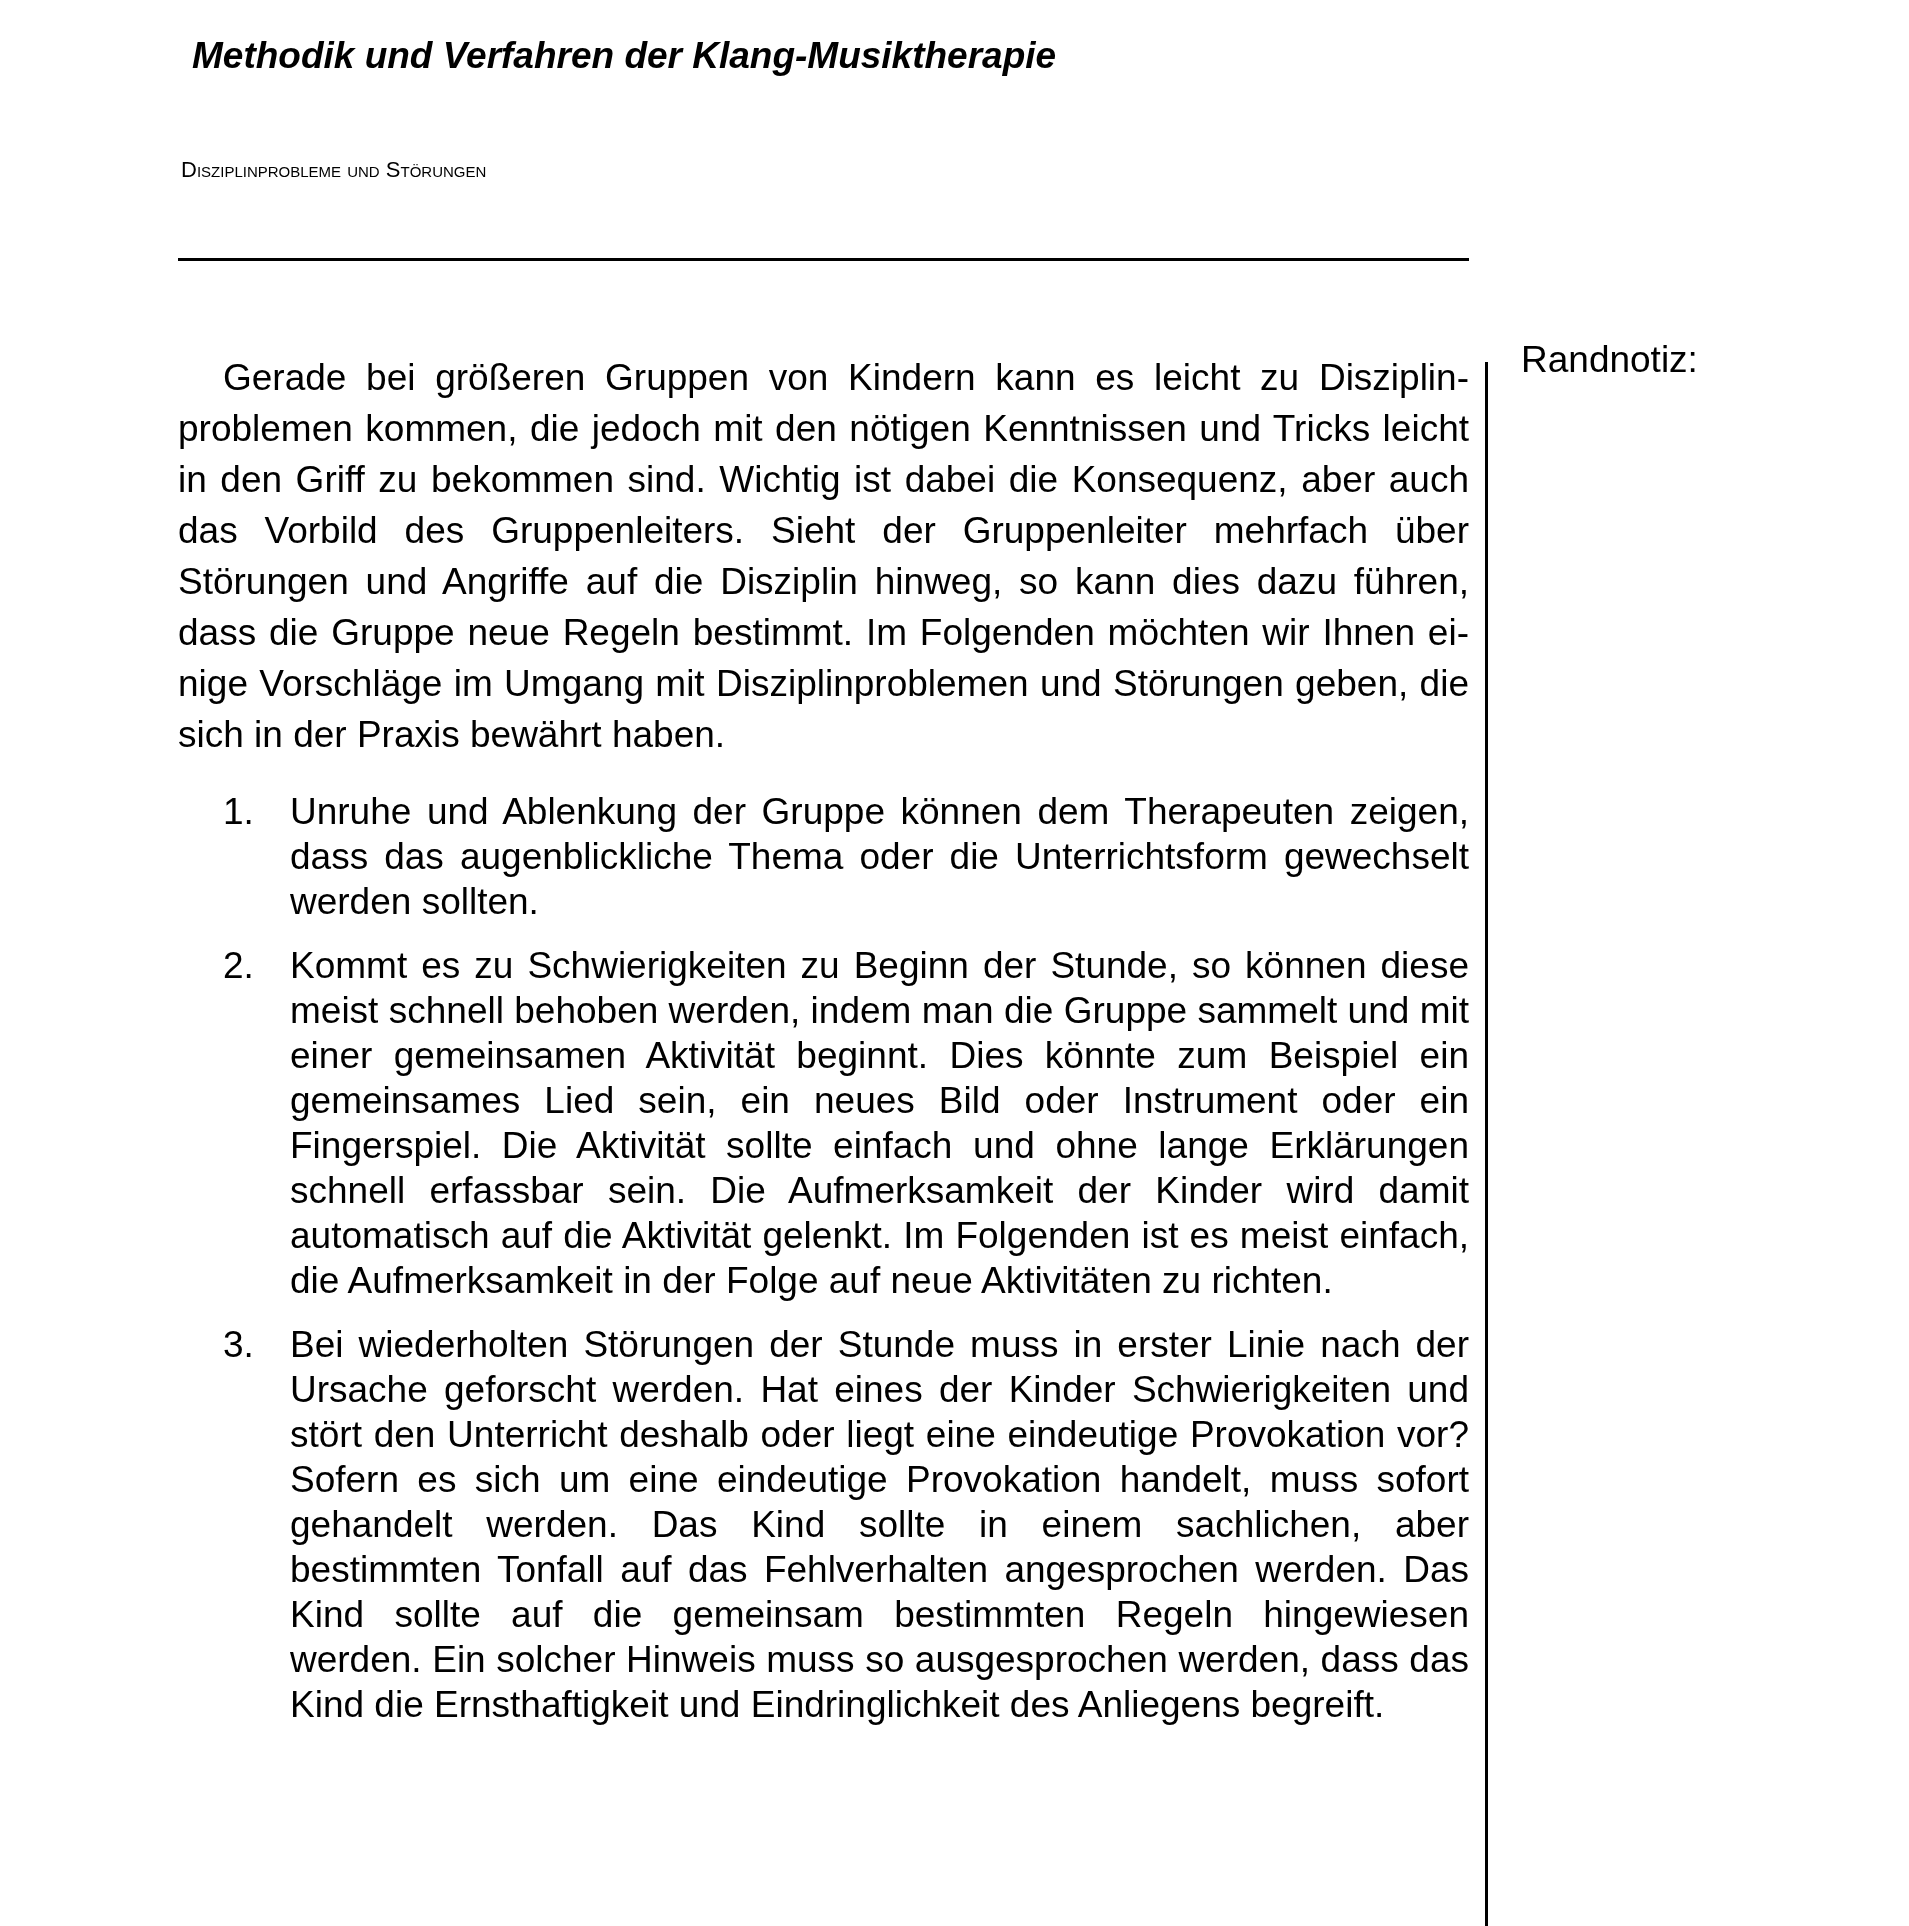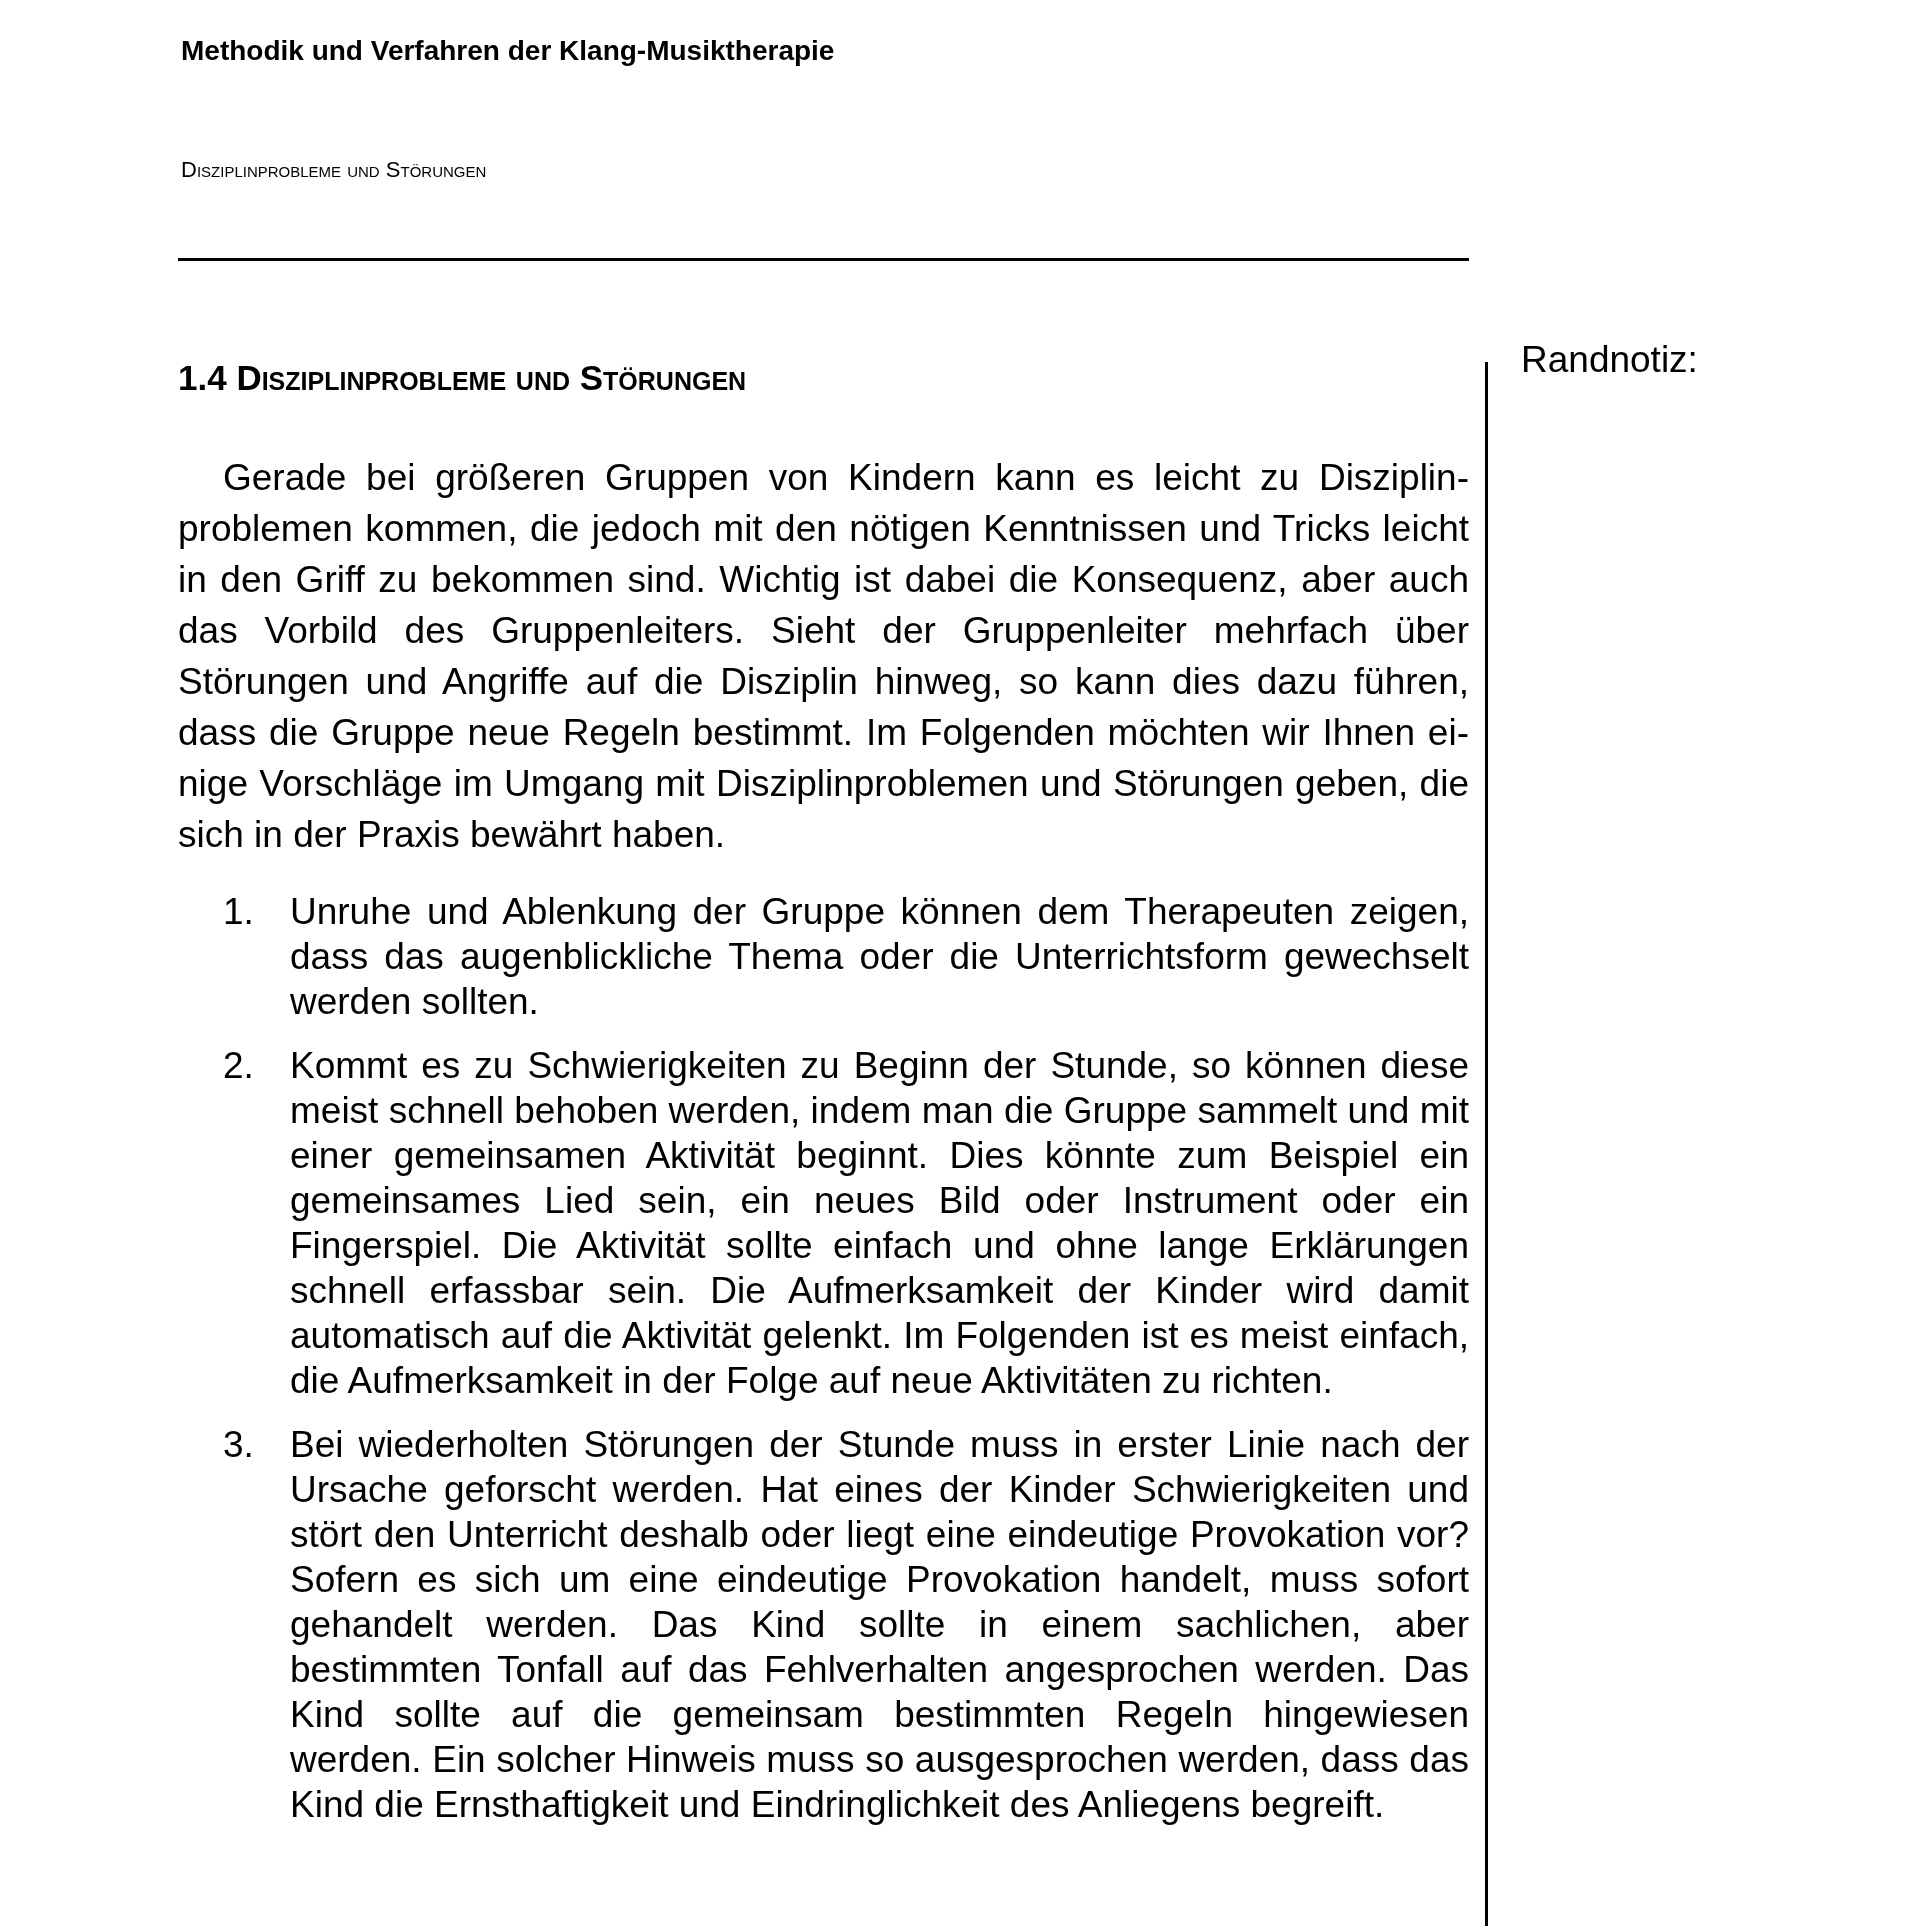--- a/index.html
+++ b/index.html
@@ -10,25 +10,26 @@
     body {
       width: 1910px;
       height: 2703px;
       position: relative;
       overflow: hidden;
       color: #000000;
       font-family: "Liberation Sans", sans-serif;
     }
     .page-header-title {
       position: absolute;
-      left: 181px;
+      left: 192px;
       top: 35px;
-      font-size: 28px;
+      font-size: 37px;
       font-weight: bold;
       white-space: nowrap;
+      font-style: italic;
     }
     .page-header-section {
       position: absolute;
       left: 181px;
       top: 157px;
       font-size: 22px;
       white-space: nowrap;
       font-variant: small-caps;
       letter-spacing: 0px;
     }
@@ -109,21 +110,20 @@
 
 <div class="page-header-title">Methodik und Verfahren der Klang-Musiktherapie</div>
 <div class="page-header-section">Disziplinprobleme und Störungen</div>
 <div class="header-rule"></div>
 
 <div class="margin-rule"></div>
 <div class="margin-note">Randnotiz:</div>
 
 <div class="content">
 
-  <h2 class="section-heading">1.4 Disziplinprobleme und Störungen</h2>
 
   <p class="para para-body">Gerade bei größeren Gruppen von Kindern kann es leicht zu Disziplin­problemen kommen, die jedoch mit den nötigen Kenntnissen und Tricks leicht in den Griff zu bekommen sind. Wichtig ist dabei die Konsequenz, aber auch das Vorbild des Gruppenleiters. Sieht der Gruppenleiter mehrfach über Störungen und Angriffe auf die Disziplin hinweg, so kann dies dazu führen, dass die Gruppe neue Regeln bestimmt. Im Folgenden möchten wir Ihnen ei­nige Vorschläge im Umgang mit Disziplinproblemen und Störungen geben, die sich in der Praxis bewährt haben.</p>
 
   <ol class="list">
     <li class="list-item">
       <span class="list-num">1.</span>
       <p class="list-text">Unruhe und Ablenkung der Gruppe können dem Therapeuten zei­gen, dass das augenblickliche Thema oder die Unterrichtsform gewechselt werden sollten.</p>
     </li>
     <li class="list-item">
       <span class="list-num">2.</span>

